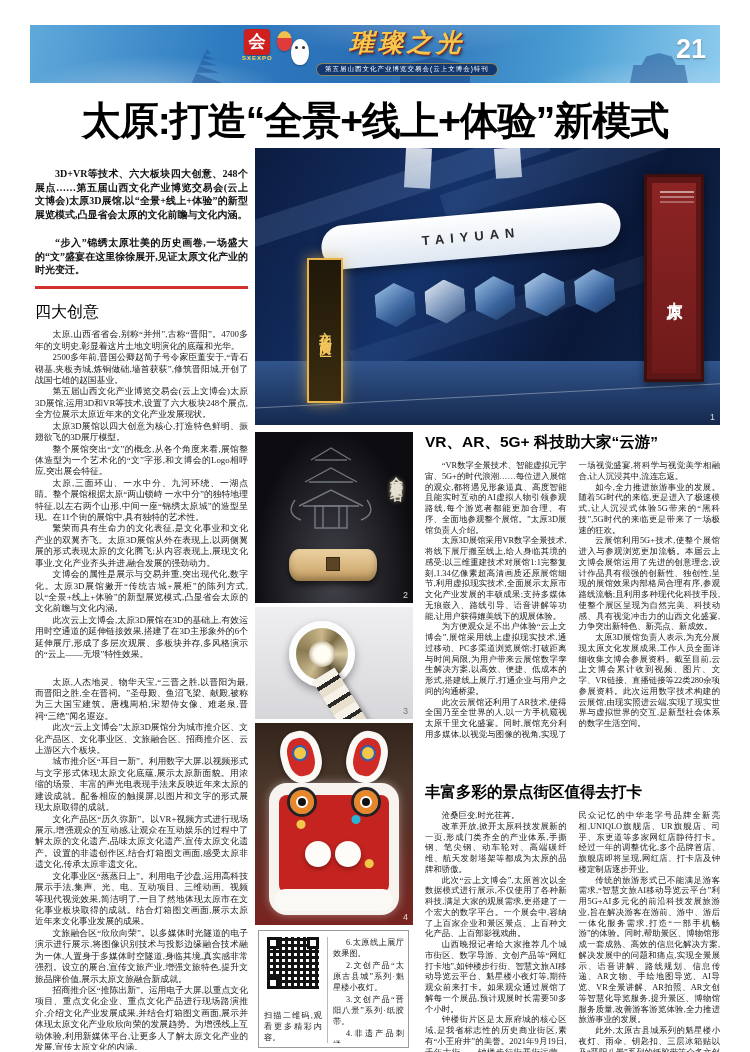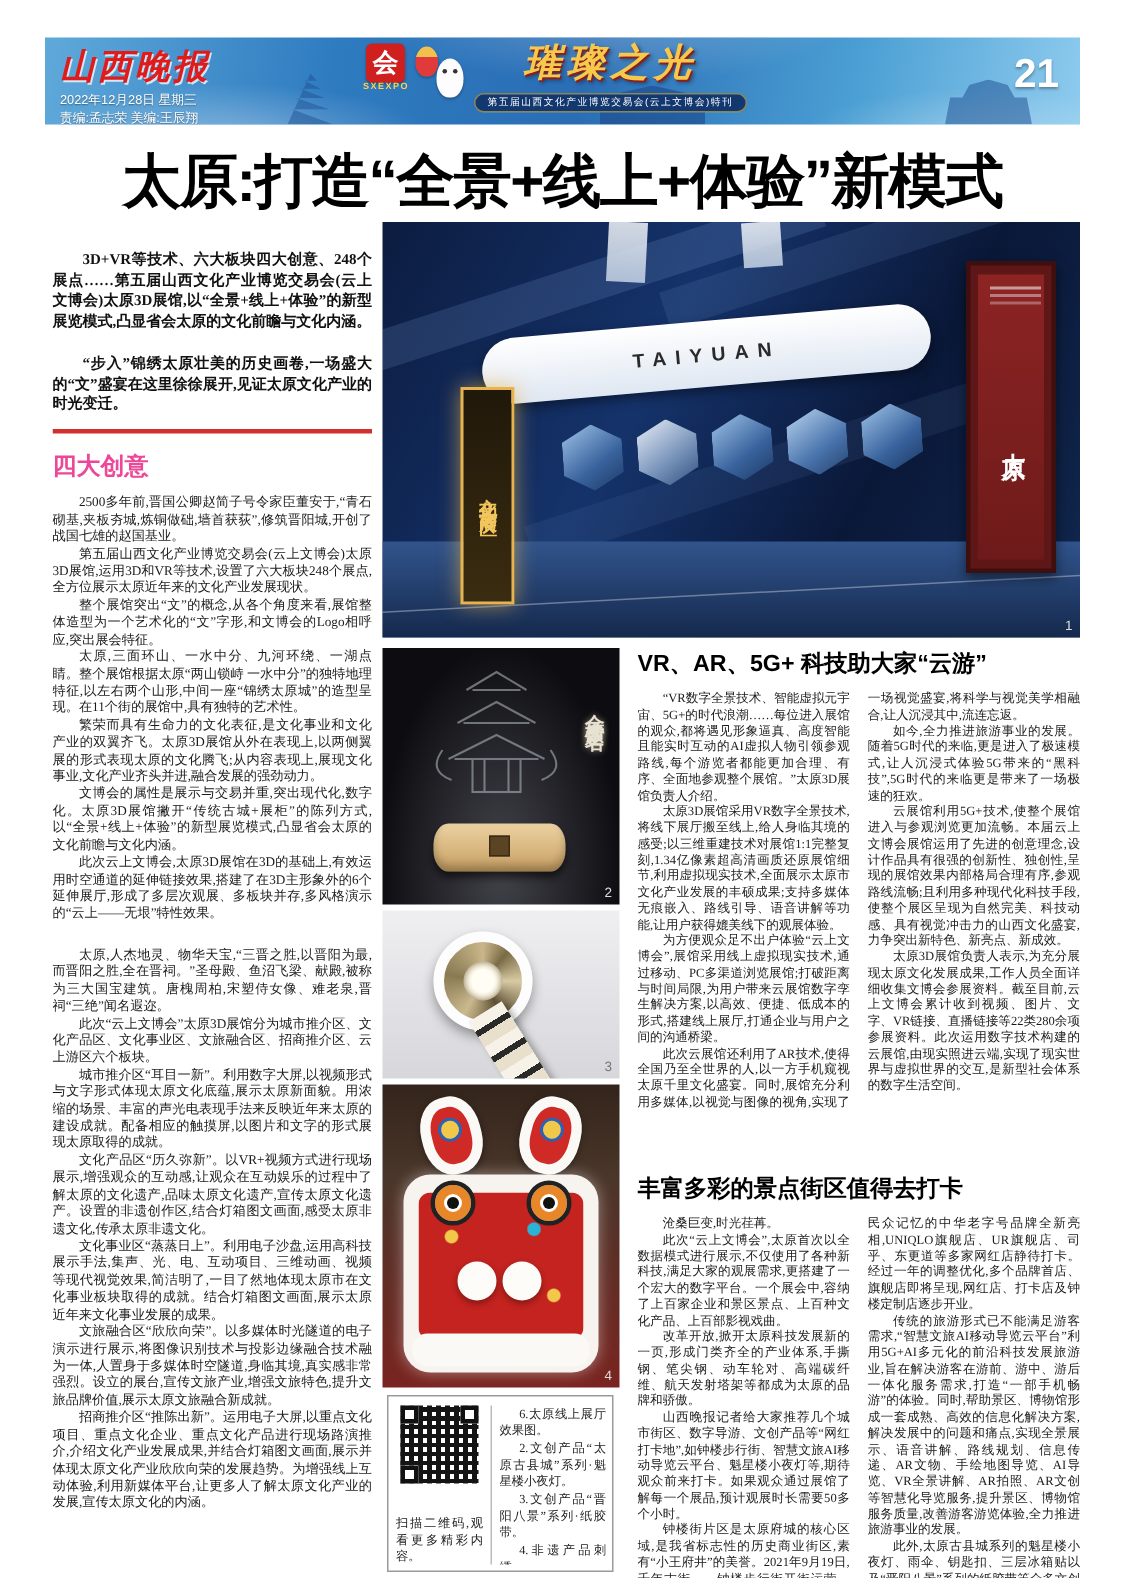--- a/index.html
+++ b/index.html
@@ -49,22 +49,22 @@
 
   
   .headline { position:absolute; left:35px; top:94px; width:680px; text-align:center;
               font-family:"Liberation Sans","DejaVu Sans",sans-serif; font-weight:900; font-size:39px;
               letter-spacing:-1px; color:#000; white-space:nowrap; }
 
   
   .left-col { position:absolute; left:35px; top:152px; width:213px; height:898px; overflow:hidden; }
   .lede p { font-size:10px; font-weight:700; line-height:1.35; text-align:justify; text-indent:2em; color:#111;margin-top:15px; }
   .red-rule { height:3px; background:#d2302c; margin:9px 0 13px; }
-  .sec-head { font-family:"Liberation Sans","DejaVu Sans",sans-serif; font-weight:700; font-size:16px;
-              line-height:1.3; color:#ec4899; margin-bottom:7px; }
+  .sec-head { font-family:"Liberation Sans","DejaVu Sans",sans-serif; font-weight:400; font-size:16px;
+              line-height:1.3; color:#000000; margin-bottom:7px; }
   .sec-head .line { display:block; }
   .body p { font-size:8.8px; line-height:1.3; text-align:justify; text-indent:2em; color:#1a1a1a; }
   .gap { height:16px; }
 
   
   .photo { position:absolute; overflow:hidden; }
   .pnum { position:absolute; right:5px; bottom:3px; font-size:9px; font-family:"Liberation Sans",sans-serif; color:#ddd; z-index:5; }
 
   .photo-main { left:255px; top:148px; width:465px; height:277px;
        background:linear-gradient(118deg,#0c1c40 0%,#15336b 38%,#0a1838 68%,#11284f 100%); }
@@ -163,25 +163,20 @@
 </head>
 <body>
 
 <div class="page">
 
   <header class="banner">
     <div class="wave"></div>
     <div class="sil pagoda"></div>
     <div class="sil temple1"></div>
     <div class="sil temple2"></div>
-    <div class="mast">
-      <div class="paper-name">山西晚报</div>
-      <div class="mast-date">2022年12月28日 星期三</div>
-      <div class="mast-editors">责编:孟志荣 美编:王辰翔</div>
-    </div>
     <div class="banner-center">
       <div class="seal">
         <div class="seal-box">会</div>
         <span class="seal-sub">SXEXPO</span>
       </div>
       <div class="mascots">
         <div class="mascot-a"></div>
         <div class="mascot-b"></div>
       </div>
       <div class="banner-title-wrap">
@@ -197,22 +192,24 @@
   <section class="left-col">
     <div class="lede">
         <p>3D+VR等技术、六大板块四大创意、248个展点……第五届山西文化产业博览交易会(云上文博会)太原3D展馆,以“全景+线上+体验”的新型展览模式,凸显省会太原的文化前瞻与文化内涵。</p>
         <p>“步入”锦绣太原壮美的历史画卷,一场盛大的“文”盛宴在这里徐徐展开,见证太原文化产业的时光变迁。</p>
       </div>
     <div class="red-rule"></div>
     <h2 class="sec-head">
       <span class="line">四大创意</span>
     </h2>
     <div class="body">
+        <p>太原,山西省省会,别称“并州”,古称“晋阳”。4700多年的文明史,彰显着这片土地文明演化的底蕴和光华。</p>
         <p>2500多年前,晋国公卿赵简子号令家臣董安于,“青石砌基,夹板夯城,炼铜做础,墙首获荻”,修筑晋阳城,开创了战国七雄的赵国基业。</p>
         <p>第五届山西文化产业博览交易会(云上文博会)太原3D展馆,运用3D和VR等技术,设置了六大板块248个展点,全方位展示太原近年来的文化产业发展现状。</p>
+        <p>太原3D展馆以四大创意为核心,打造特色鲜明、振翅欲飞的3D展厅模型。</p>
         <p>整个展馆突出“文”的概念,从各个角度来看,展馆整体造型为一个艺术化的“文”字形,和文博会的Logo相呼应,突出展会特征。</p>
         <p>太原,三面环山、一水中分、九河环绕、一湖点睛。整个展馆根据太原“两山锁峙 一水中分”的独特地理特征,以左右两个山形,中间一座“锦绣太原城”的造型呈现。在11个街的展馆中,具有独特的艺术性。</p>
         <p>繁荣而具有生命力的文化表征,是文化事业和文化产业的双翼齐飞。太原3D展馆从外在表现上,以两侧翼展的形式表现太原的文化腾飞;从内容表现上,展现文化事业,文化产业齐头并进,融合发展的强劲动力。</p>
         <p>文博会的属性是展示与交易并重,突出现代化,数字化。太原3D展馆撇开“传统古城+展柜”的陈列方式,以“全景+线上+体验”的新型展览模式,凸显省会太原的文化前瞻与文化内涵。</p>
         <p>此次云上文博会,太原3D展馆在3D的基础上,有效运用时空通道的延伸链接效果,搭建了在3D主形象外的6个延伸展厅,形成了多层次观展、多板块并存,多风格演示的“云上——无垠”特性效果。</p>
       </div>
     <div class="gap"></div>
     <div class="body">
         <p>太原,人杰地灵、物华天宝,“三晋之胜,以晋阳为最,而晋阳之胜,全在晋祠。”圣母殿、鱼沼飞梁、献殿,被称为三大国宝建筑。唐槐周柏,宋塑侍女像、难老泉,晋祠“三绝”闻名遐迩。</p>
         <p>此次“云上文博会”太原3D展馆分为城市推介区、文化产品区、文化事业区、文旅融合区、招商推介区、云上游区六个板块。</p>
@@ -331,22 +328,22 @@
         <p>如今,全力推进旅游事业的发展。随着5G时代的来临,更是进入了极速模式,让人沉浸式体验5G带来的“黑科技”,5G时代的来临更是带来了一场极速的狂欢。</p>
         <p>云展馆利用5G+技术,使整个展馆进入与参观浏览更加流畅。本届云上文博会展馆运用了先进的创意理念,设计作品具有很强的创新性、独创性,呈现的展馆效果内部格局合理有序,参观路线流畅;且利用多种现代化科技手段,使整个展区呈现为自然完美、科技动感、具有视觉冲击力的山西文化盛宴,力争突出新特色、新亮点、新成效。</p>
         <p>太原3D展馆负责人表示,为充分展现太原文化发展成果,工作人员全面详细收集文博会参展资料。截至目前,云上文博会累计收到视频、图片、文字、VR链接、直播链接等22类280余项参展资料。此次运用数字技术构建的云展馆,由现实照进云端,实现了现实世界与虚拟世界的交互,是新型社会体系的数字生活空间。</p>
       </div>
   </section>
 
   <section class="art-spots">
     <h2 class="rt-title">丰富多彩的景点街区值得去打卡</h2>
     <div class="two-col">
         <p>沧桑巨变,时光荏苒。</p>
+        <p>改革开放,掀开太原科技发展新的一页,形成门类齐全的产业体系,手撕钢、笔尖钢、动车轮对、高端碳纤维、航天发射塔架等都成为太原的品牌和骄傲。</p>
         <p>此次“云上文博会”,太原首次以全数据模式进行展示,不仅使用了各种新科技,满足大家的观展需求,更搭建了一个宏大的数字平台。一个展会中,容纳了上百家企业和景区景点、上百种文化产品、上百部影视戏曲。</p>
-        <p>改革开放,掀开太原科技发展新的一页,形成门类齐全的产业体系,手撕钢、笔尖钢、动车轮对、高端碳纤维、航天发射塔架等都成为太原的品牌和骄傲。</p>
         <p>山西晚报记者给大家推荐几个城市街区、数字导游、文创产品等“网红打卡地”,如钟楼步行街、智慧文旅AI移动导览云平台、魁星楼小夜灯等,期待观众前来打卡。如果观众通过展馆了解每一个展品,预计观展时长需要50多个小时。</p>
         <p>钟楼街片区是太原府城的核心区域,是我省标志性的历史商业街区,素有“小王府井”的美誉。2021年9月19日,千年古街——钟楼步行街开街运营。传统与潮流共振的轻文旅型时尚街区全面呈现,老鼠窟、华泰厚等10家承载民众记忆的中华老字号品牌全新亮相,UNIQLO旗舰店、UR旗舰店、司乎、东更道等多家网红店静待打卡。经过一年的调整优化,多个品牌首店、旗舰店即将呈现,网红店、打卡店及钟楼定制店逐步开业。</p>
         <p>传统的旅游形式已不能满足游客需求,“智慧文旅AI移动导览云平台”利用5G+AI多元化的前沿科技发展旅游业,旨在解决游客在游前、游中、游后一体化服务需求,打造“一部手机畅游”的体验。同时,帮助景区、博物馆形成一套成熟、高效的信息化解决方案,解决发展中的问题和痛点,实现全景展示、语音讲解、路线规划、信息传递、AR文物、手绘地图导览、AI导览、VR全景讲解、AR拍照、AR文创等智慧化导览服务,提升景区、博物馆服务质量,改善游客游览体验,全力推进旅游事业的发展。</p>
         <p>此外,太原古县城系列的魁星楼小夜灯、雨伞、钥匙扣、三层冰箱贴以及“晋阳八景”系列的纸胶带等众多文创产品,更体现了太原富裕美丽的文化魅力。</p>
       </div>
     <div class="byline">山西晚报记者 薛建英</div>
   </section>
 
 </div>
 

